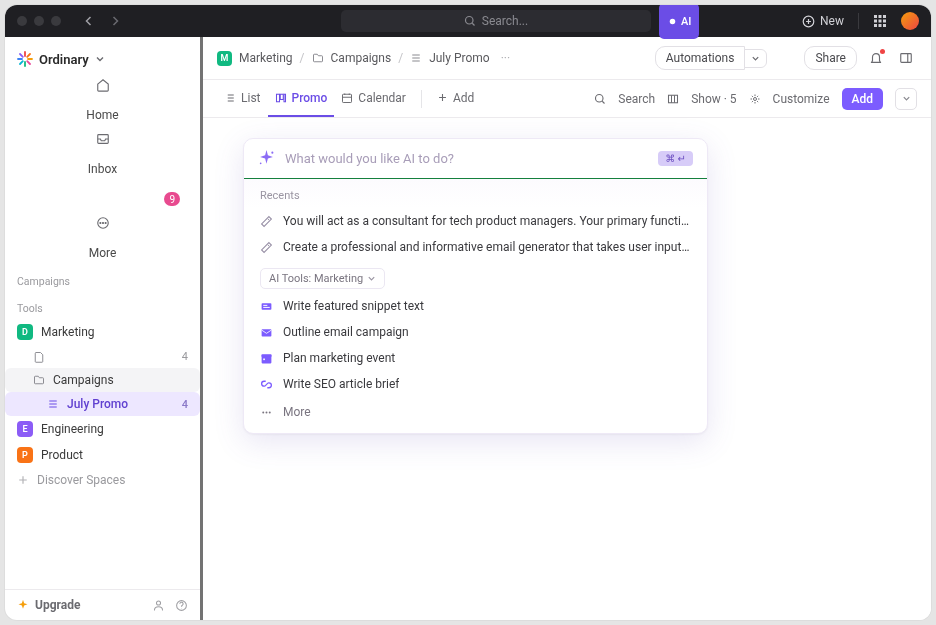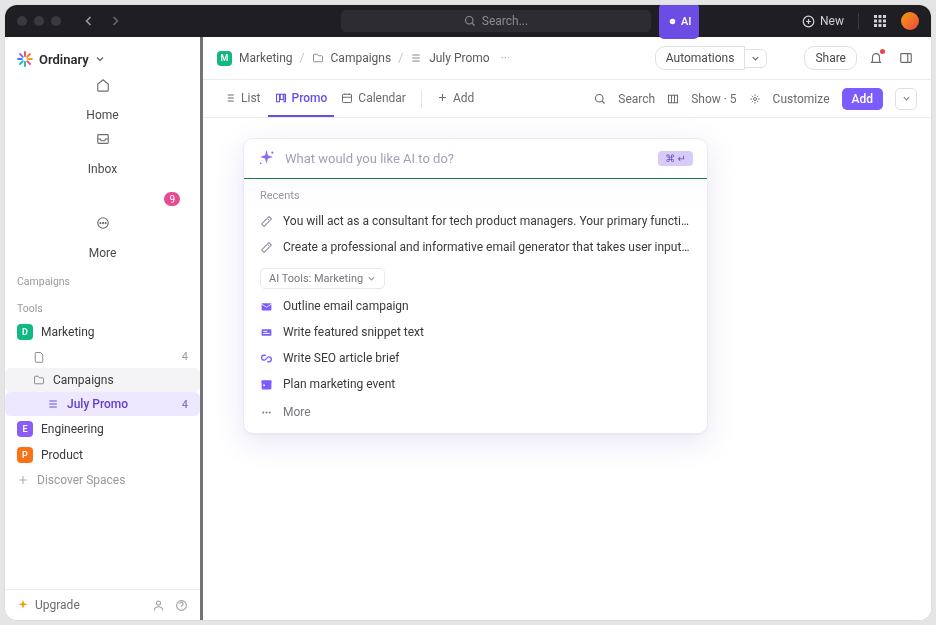--- a/index.html
+++ b/index.html
@@ -27,21 +27,21 @@
     .badge9 { margin-left: auto; background: #e84a8f; color: #fff; border-radius: 8px; font-size: 10px; padding: 0 5px; height: 14px; display: flex; align-items: center; }
     .section-label { font-size: 10.5px; color: #9a9a9e; padding: 10px 12px 4px; }
     .space-item { display: flex; align-items: center; gap: 8px; padding: 5px 12px; font-size: 12px; color: #3a3a3a; cursor: pointer; border-radius: 6px; }
     .space-item.active { background: #ede7ff; color: #6040d0; font-weight: 500; }
     .space-item.active-parent { background: #f4f4f6; }
     .space-badge { width: 16px; height: 16px; border-radius: 4px; display: flex; align-items: center; justify-content: center; font-size: 9px; color: #fff; font-weight: 600; }
     .sb-d { background: #10b981; } .sb-e { background: #8b5cf6; } .sb-p { background: #f97316; }
     .nested { padding-left: 28px; }
     .nested2 { padding-left: 42px; }
     .count4 { margin-left: auto; color: #9a9a9e; font-size: 11px; }
-    .sidebar-footer { margin-top: auto; border-top: 1px solid #eceaed; padding: 8px 12px; display: flex; align-items: center; gap: 8px; }
+    .sidebar-footer { margin-top: auto; border-top: 1px solid #eceaed; padding: 8px 12px; display: flex; align-items: center; gap: 8px; font-weight: bold; }
     .upgrade { display: flex; align-items: center; gap: 6px; font-size: 12px; color: #6b6b70; }
     .sf-right { margin-left: auto; display: flex; gap: 10px; color: #a0a0a4; }
     .main { flex: 1; display: flex; flex-direction: column; }
     .crumbs-row { display: flex; align-items: center; padding: 9px 14px; border-bottom: 1px solid #eceaed; }
     .crumbs { display: flex; align-items: center; gap: 7px; font-size: 12px; color: #5a5a5e; }
     .crumb-badge { width: 15px; height: 15px; border-radius: 4px; background: #10b981; color: #fff; font-size: 9px; display: flex; align-items: center; justify-content: center; font-weight: 600; }
     .crumb-sep { color: #c4c4c8; }
     .crumb-actions { margin-left: auto; display: flex; align-items: center; gap: 8px; }
     .btn { border: 1px solid #e2e0e5; background: #fff; border-radius: 10px; padding: 4px 10px; font-size: 12px; color: #4a4a4e; cursor: pointer; margin-left: 29px; }
     .btn-chevron { border: 1px solid #e2e0e5; background: #fff; border-radius: 6px; padding: 4px 6px; cursor: pointer; display: flex; align-items: center; }
@@ -380,53 +380,53 @@
           </div>
           <div class="ai-tools-chip">
             <span>AI Tools: Marketing</span>
             <svg width="9" height="9" viewBox="0 0 10 10" fill="none" stroke="#9a95a2" stroke-width="1.3">
                 <path d="M2 3.5L5 6.5 8 3.5"></path>
               </svg>
           </div>
           <div class="ai-row">
             <span class="ri" style="color:#7c5cff">
                 <svg viewBox="0 0 16 16" fill="currentColor">
-                  <rect x="2" y="4" width="12" height="9" rx="1"></rect>
-                  <path d="M2 5l6 4 6-4" fill="none" stroke="#fff" stroke-width="1"></path>
-                </svg>
-              </span>
-            <span class="txt">Outline email campaign</span>
-          </div>
-          <div class="ai-row">
-            <span class="ri" style="color:#7c5cff">
-                <svg viewBox="0 0 16 16" fill="currentColor">
                   <rect x="2" y="4" width="12" height="8" rx="1"></rect>
                   <rect x="4" y="6" width="5" height="1.2" fill="#fff"></rect>
                   <rect x="4" y="8.5" width="8" height="1.2" fill="#fff"></rect>
                 </svg>
               </span>
             <span class="txt">Write featured snippet text</span>
           </div>
           <div class="ai-row">
             <span class="ri" style="color:#7c5cff">
-                <svg viewBox="0 0 16 16" fill="none" stroke="currentColor" stroke-width="1.6">
-                  <path d="M6 10l4-4M7 4h-2a3 3 0 000 6h1M9 12h2a3 3 0 000-6h-1"></path>
-                </svg>
-              </span>
-            <span class="txt">Write SEO article brief</span>
+                <svg viewBox="0 0 16 16" fill="currentColor">
+                  <rect x="2" y="4" width="12" height="9" rx="1"></rect>
+                  <path d="M2 5l6 4 6-4" fill="none" stroke="#fff" stroke-width="1"></path>
+                </svg>
+              </span>
+            <span class="txt">Outline email campaign</span>
           </div>
           <div class="ai-row">
             <span class="ri" style="color:#7c5cff">
                 <svg viewBox="0 0 16 16" fill="currentColor">
                   <rect x="2" y="3" width="12" height="11" rx="1"></rect>
                   <rect x="2" y="3" width="12" height="3" fill="currentColor"></rect>
                   <rect x="4" y="8" width="2" height="2" fill="#fff"></rect>
                 </svg>
               </span>
             <span class="txt">Plan marketing event</span>
+          </div>
+          <div class="ai-row">
+            <span class="ri" style="color:#7c5cff">
+                <svg viewBox="0 0 16 16" fill="none" stroke="currentColor" stroke-width="1.6">
+                  <path d="M6 10l4-4M7 4h-2a3 3 0 000 6h1M9 12h2a3 3 0 000-6h-1"></path>
+                </svg>
+              </span>
+            <span class="txt">Write SEO article brief</span>
           </div>
           <div class="ai-more">
             <span class="ri">
                 <svg width="13" height="13" viewBox="0 0 16 16" fill="currentColor">
                   <circle cx="4" cy="8" r="1.2"></circle>
                   <circle cx="8" cy="8" r="1.2"></circle>
                   <circle cx="12" cy="8" r="1.2"></circle>
                 </svg>
               </span>
             <span>More</span>

